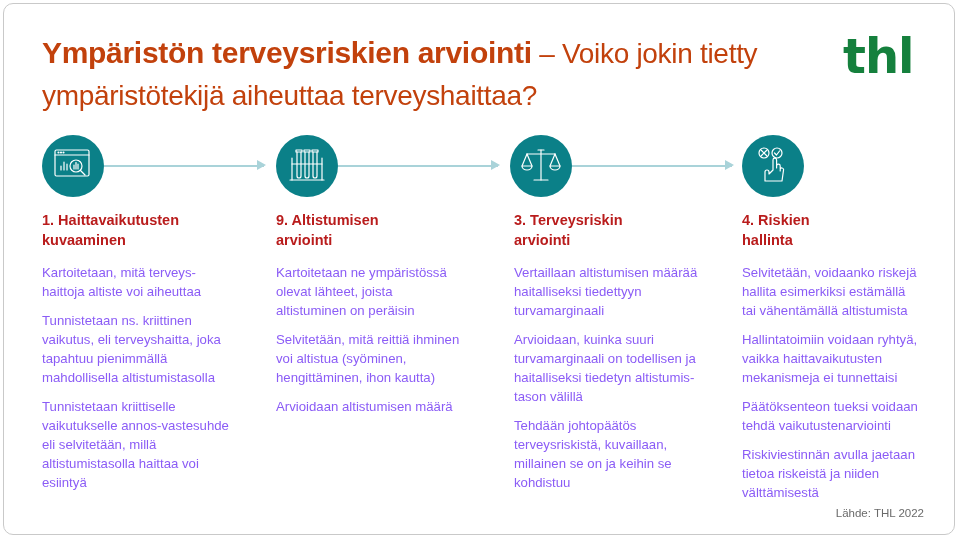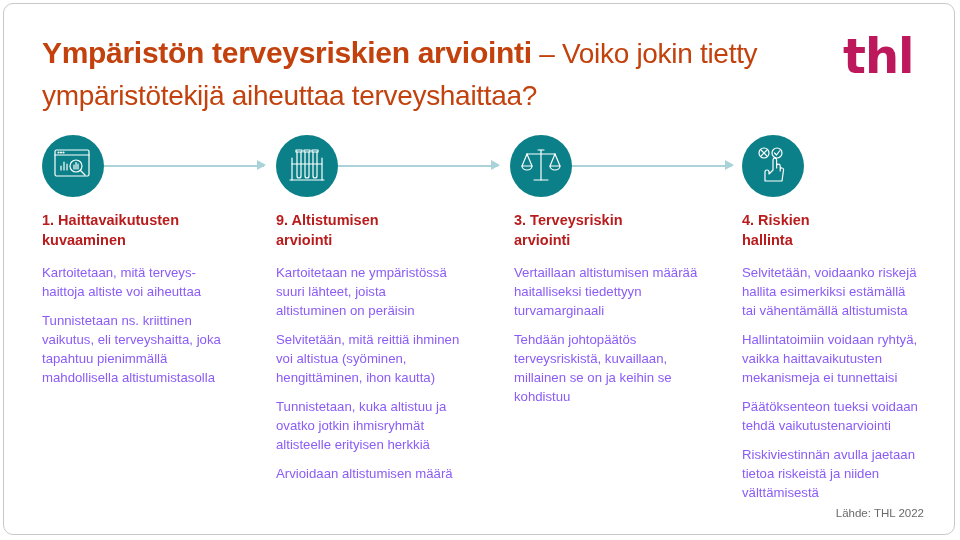--- a/index.html
+++ b/index.html
@@ -41,21 +41,21 @@
     }
     .title .light {
       font-weight: normal;
     }
     .logo {
       position: absolute;
       left: 843px;
       top: 28px;
       font-size: 48px;
       font-weight: bold;
-      color: #be185d;
+      color: #15803d;
       letter-spacing: -1px;
       font-family: "DejaVu Sans", sans-serif;
       line-height: 56px;
     }
     .connector {
       position: absolute;
       top: 165px;
       height: 1.5px;
       background: #a9d3d9;
     }
@@ -189,43 +189,49 @@
 
 <div class="step-col" style="left:42px;">
   <div class="step-heading">1. Haittavaikutusten
 kuvaaminen</div>
   <div class="step-para">Kartoitetaan, mitä terveys-
 haittoja altiste voi aiheuttaa</div>
   <div class="step-para">Tunnistetaan ns. kriittinen
 vaikutus, eli terveyshaitta, joka
 tapahtuu pienimmällä
 mahdollisella altistumistasolla</div>
+  <div class="step-para">Tunnistetaan kriittiselle
+vaikutukselle annos-vastesuhde
+eli selvitetään, millä
+altistumistasolla haittaa voi
+esiintyä</div>
 </div>
 
 <div class="step-col" style="left:276px;">
   <div class="step-heading">9. Altistumisen
 arviointi</div>
   <div class="step-para">Kartoitetaan ne ympäristössä
-suuri lähteet, joista
+olevat lähteet, joista
 altistuminen on peräisin</div>
   <div class="step-para">Selvitetään, mitä reittiä ihminen
 voi altistua (syöminen,
 hengittäminen, ihon kautta)</div>
-  <div class="step-para">Tunnistetaan, kuka altistuu ja
-ovatko jotkin ihmisryhmät
-altisteelle erityisen herkkiä</div>
   <div class="step-para">Arvioidaan altistumisen määrä</div>
 </div>
 
 <div class="step-col" style="left:514px;">
   <div class="step-heading">3. Terveysriskin
 arviointi</div>
   <div class="step-para">Vertaillaan altistumisen määrää
 haitalliseksi tiedettyyn
 turvamarginaali</div>
+  <div class="step-para">Arvioidaan, kuinka suuri
+turvamarginaali on todellisen ja
+haitalliseksi tiedetyn altistumis-
+tason välillä</div>
   <div class="step-para">Tehdään johtopäätös
 terveysriskistä, kuvaillaan,
 millainen se on ja keihin se
 kohdistuu</div>
 </div>
 
 <div class="step-col" style="left:742px;">
   <div class="step-heading">4. Riskien
 hallinta</div>
   <div class="step-para">Selvitetään, voidaanko riskejä

